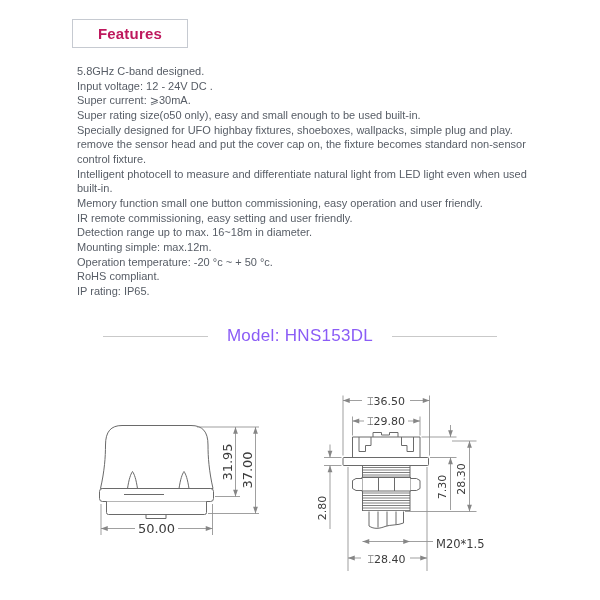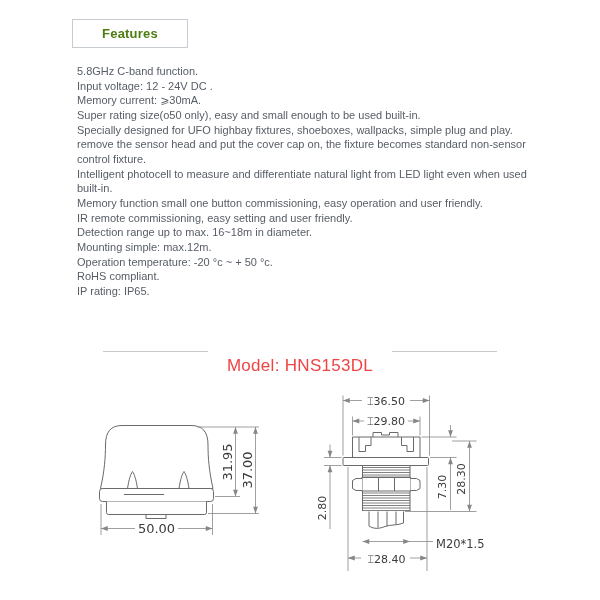--- a/index.html
+++ b/index.html
@@ -1,46 +1,46 @@
 <!DOCTYPE html>
 <html><head>
 <meta charset="utf-8">
 <style>
   html,body{margin:0;padding:0;background:#fff;}
   .page{position:relative;width:600px;height:600px;background:#fff;overflow:hidden;
         font-family:"Liberation Sans","DejaVu Sans",sans-serif;}
   .features-box{position:absolute;left:72px;top:19px;width:114px;height:27px;
         border:1px solid #c6cad1;display:flex;align-items:center;justify-content:center;}
-  .features-box span{font-size:13px;font-weight:600;color:#4d7c0f;letter-spacing:.2px;}
+  .features-box span{font-size:15px;font-weight:600;color:#be185d;letter-spacing:.2px;}
   .feature-lines{position:absolute;left:77px;top:64px;width:470px;
         font-size:11px;line-height:14.65px;color:#575d66;}
   .model-row{position:absolute;left:0;top:326px;width:600px;display:flex;
         align-items:center;justify-content:center;gap:19px;}
   .model-row .rule{width:105px;height:1px;background:#c9c9c9;}
-  .model-row .model-title{font-size:17px;color:#ef4444;letter-spacing:.3px;margin-top:30px;}
+  .model-row .model-title{font-size:17px;color:#8b5cf6;letter-spacing:.3px;}
   svg text{font-family:"DejaVu Sans","Liberation Sans",sans-serif;fill:#3b3b3b;}
   .part{stroke:#6a6a6a;stroke-width:1;fill:none;}
   .partf{stroke:#6a6a6a;stroke-width:1;fill:#ffffff;}
   .hatch{stroke:#5f5f5f;stroke-width:.8;fill:none;}
   .dim{stroke:#8f8f8f;stroke-width:.85;fill:none;}
   .txtbg{fill:#ffffff;stroke:none;}
 </style>
 </head>
 <body>
 
 <div class="page">
 
   <div class="features-box">
     <span>Features</span>
   </div>
 
   <div class="feature-lines">
-    <div>5.8GHz C-band function.</div>
+    <div>5.8GHz C-band designed.</div>
     <div>Input voltage: 12 - 24V DC .</div>
-    <div>Memory current: ⩾30mA.</div>
+    <div>Super current: ⩾30mA.</div>
     <div>Super rating size(o50 only), easy and small enough to be used built-in.</div>
     <div>Specially designed for UFO highbay fixtures, shoeboxes, wallpacks, simple plug and play.</div>
     <div>remove the sensor head and put the cover cap on, the fixture becomes standard non-sensor control fixture.</div>
     <div>Intelligent photocell to measure and differentiate natural light from LED light even when used built-in.</div>
     <div>Memory function small one button commissioning, easy operation and user friendly.</div>
     <div>IR remote commissioning, easy setting and user friendly.</div>
     <div>Detection range up to max. 16~18m in diameter.</div>
     <div>Mounting simple: max.12m.</div>
     <div>Operation temperature: -20 °c ~ + 50 °c.</div>
     <div>RoHS compliant.</div>

